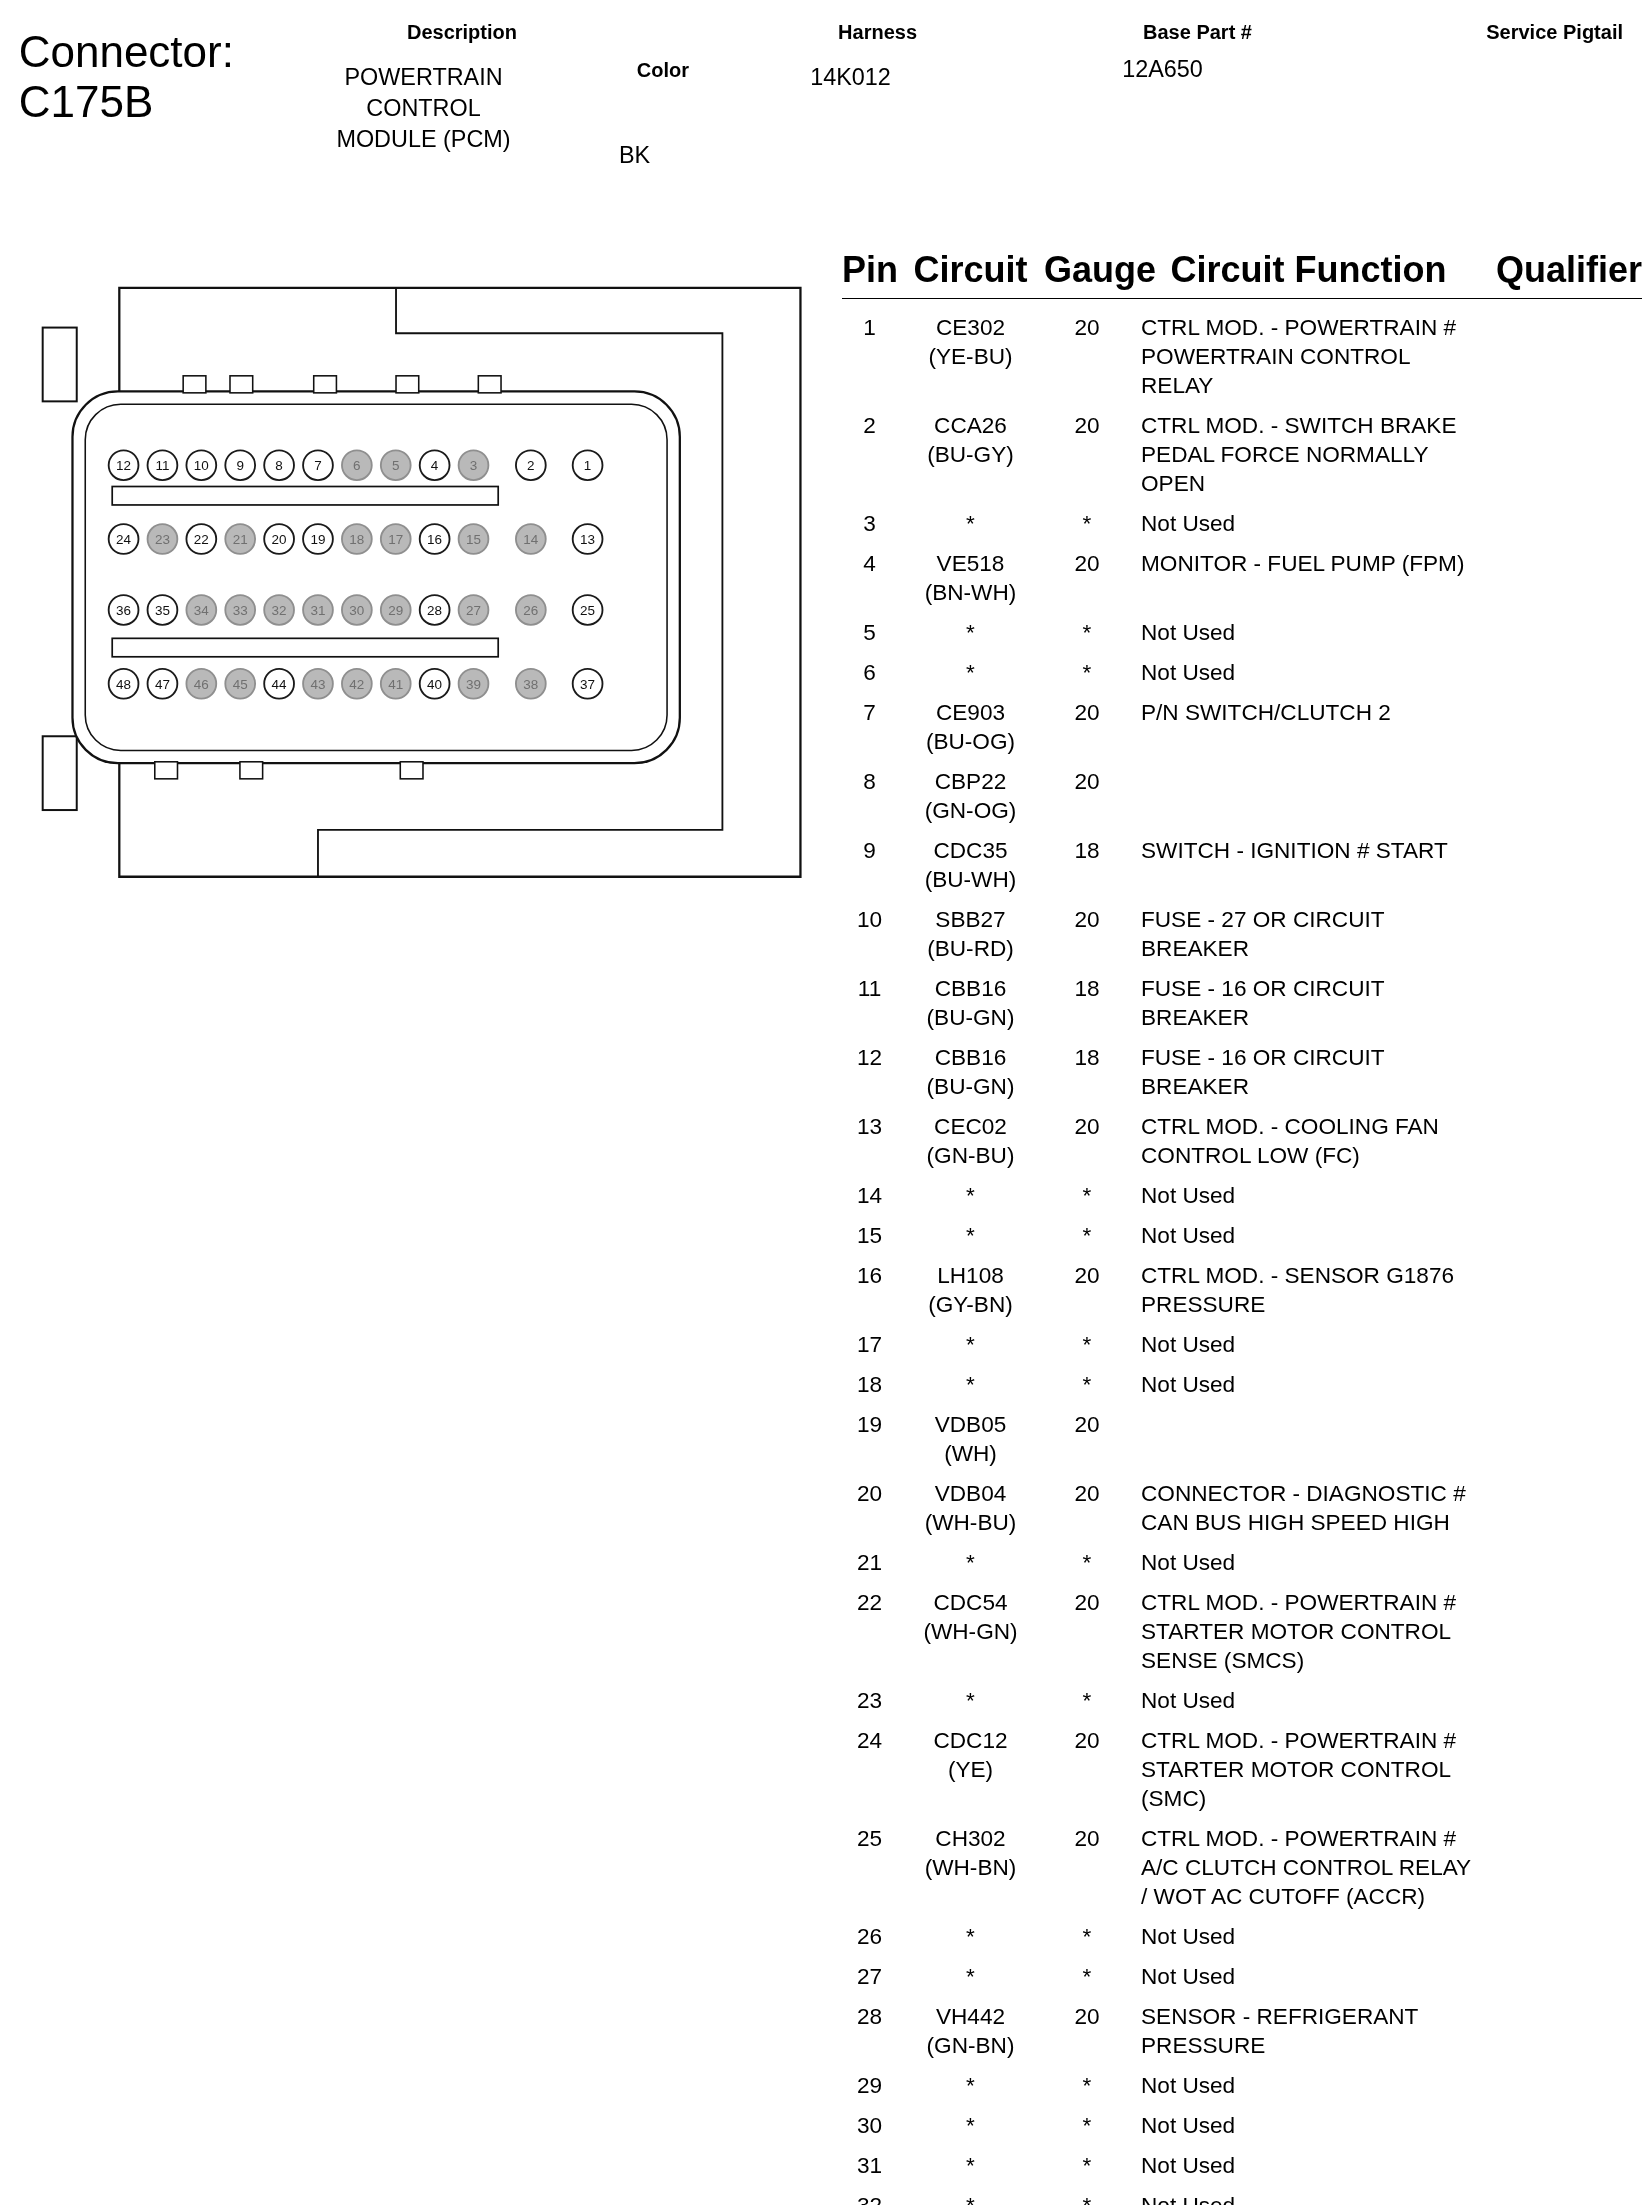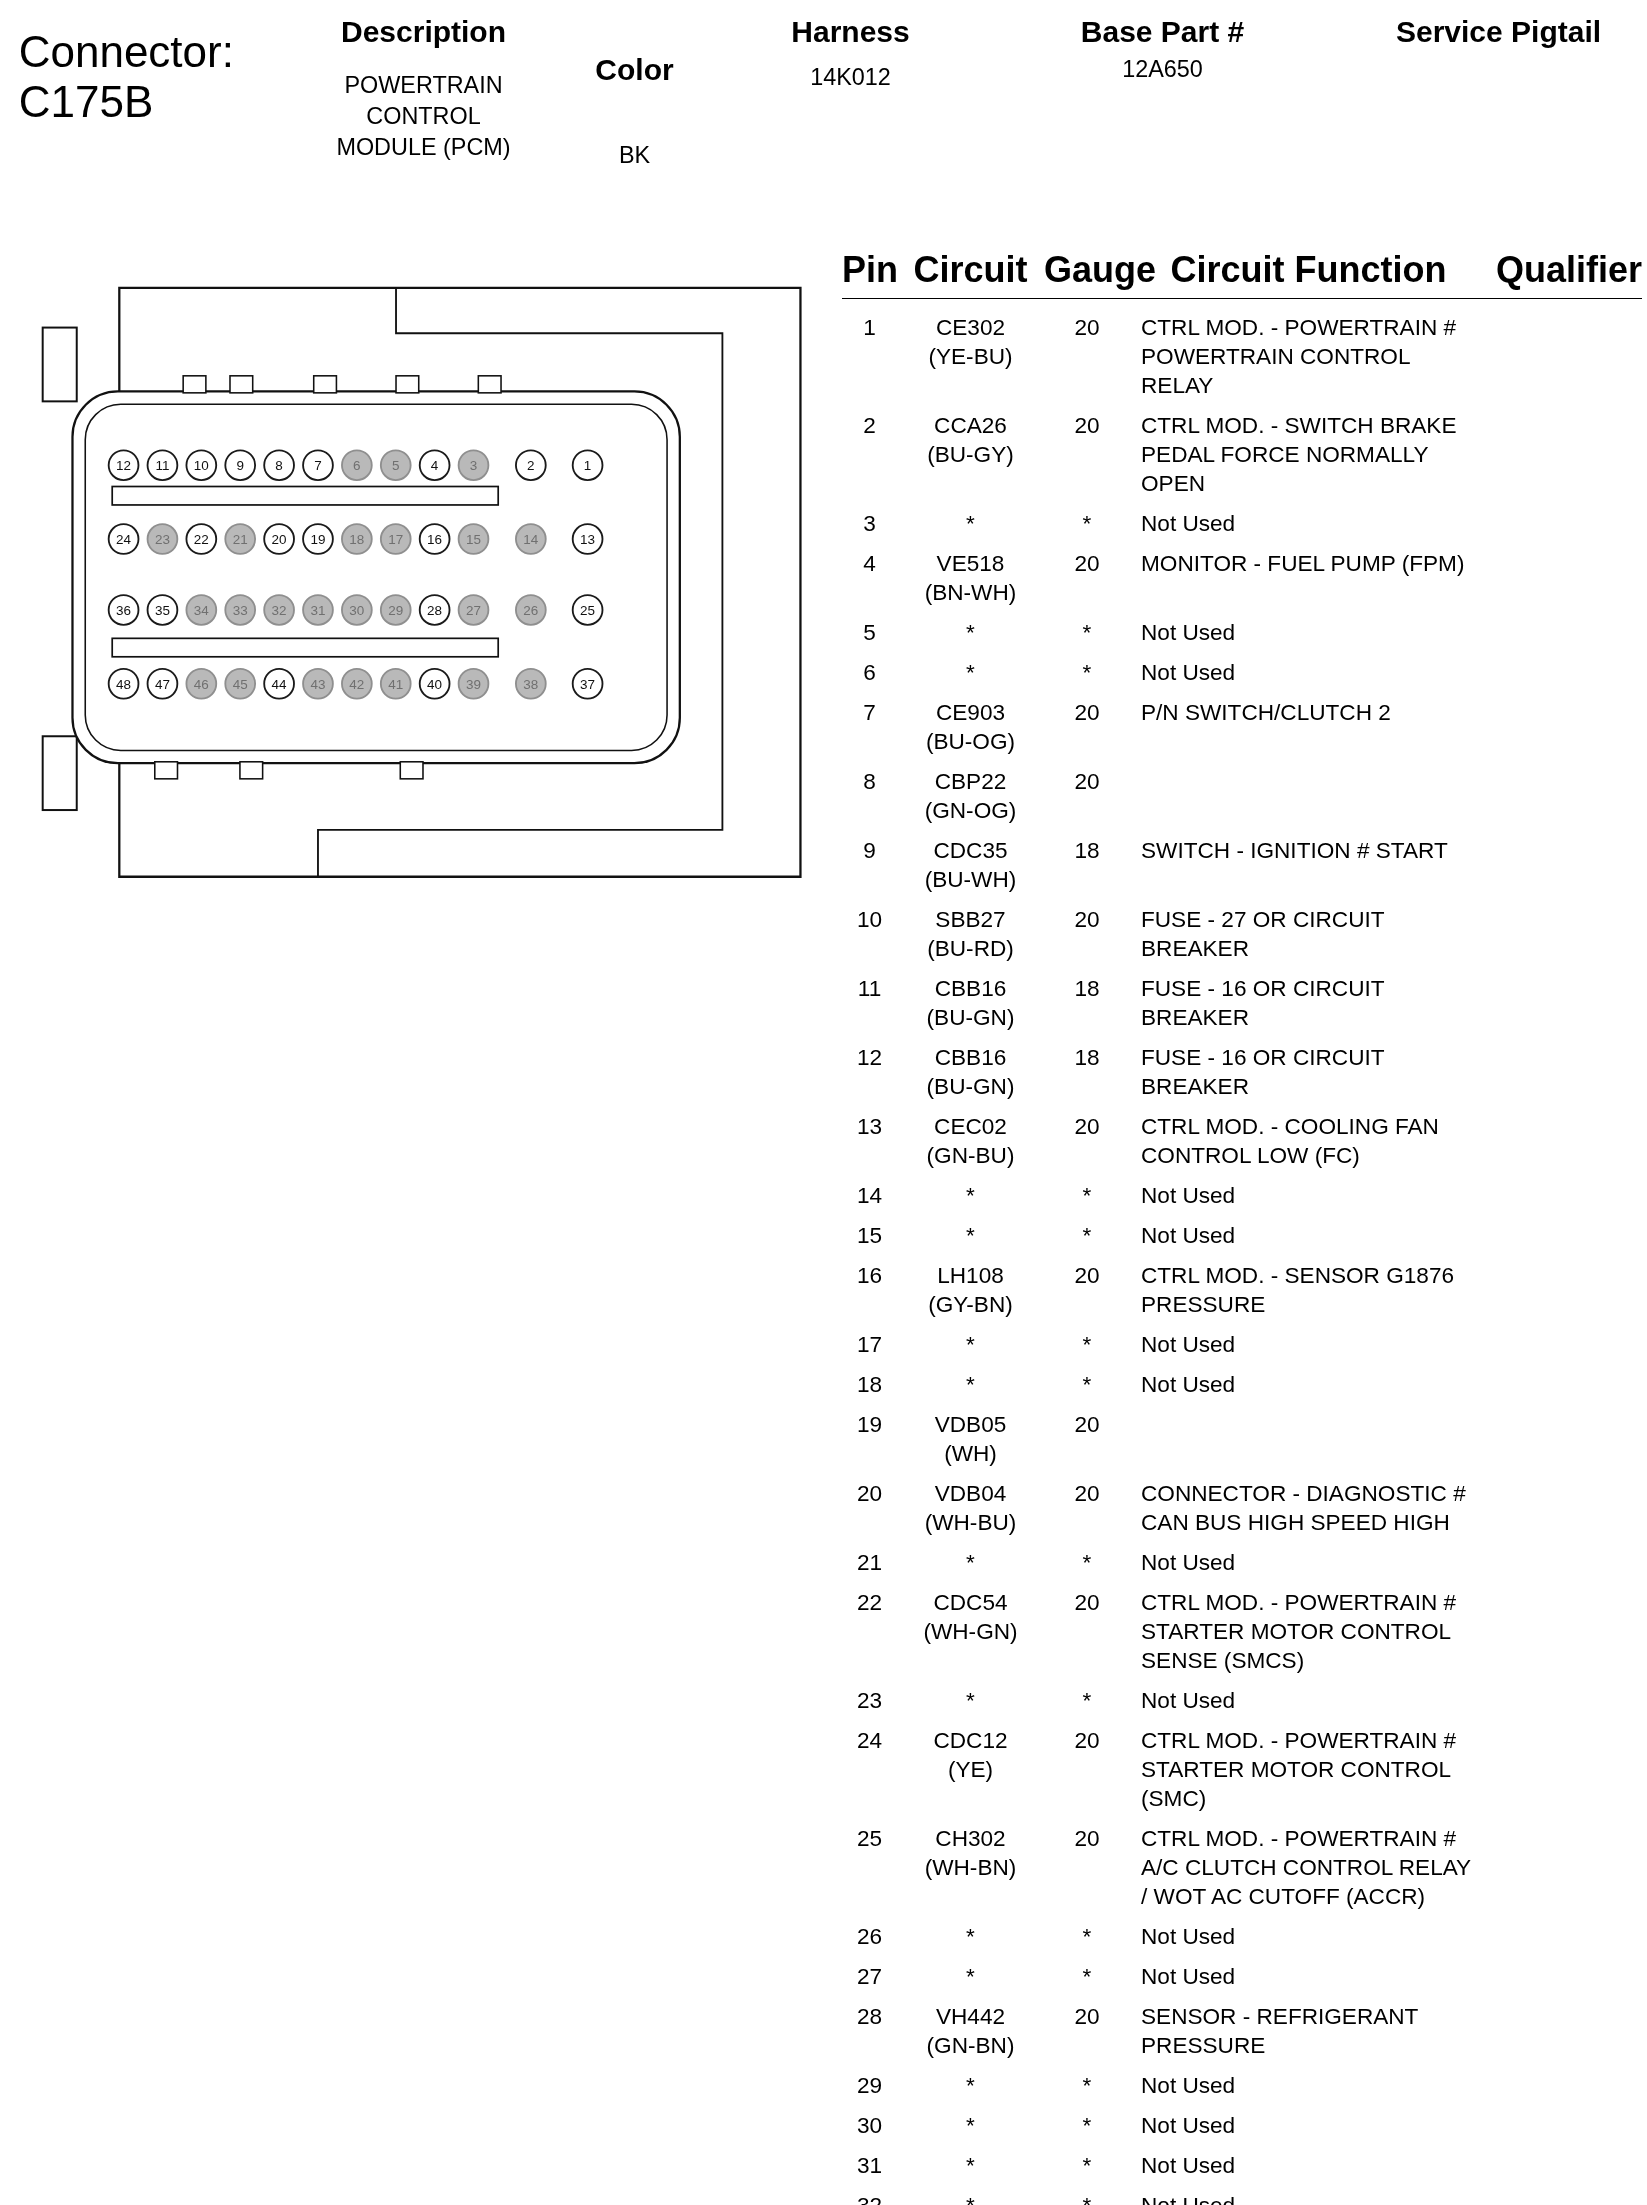--- a/index.html
+++ b/index.html
@@ -14,22 +14,22 @@
   }
 
   
   #connector-title {
     position: absolute; left: 18.7px; top: 26.5px;
     font-size: 44px; font-weight: 400; line-height: 50px;
     letter-spacing: 0;
   }
   .h-label {
     position: absolute;
-    font-size: 30px; font-weight: 700;
-    text-align: center; line-height: 30px;
+    font-size: 20px; font-weight: 700;
+    text-align: right; line-height: 30px;
   }
   .h-value {
     position: absolute;
     font-size: 23.4px; font-weight: 400;
     text-align: center; line-height: 31px;
   }
 
   
   #pin-table { position: absolute; left: 842px; top: 249px; width: 800px; }
   .thead {
@@ -66,21 +66,21 @@
 </style>
 </head>
 <body>
 
 <div id="connector-title">
   <div>Connector:</div>
   <div>C175B</div>
 </div>
 
 <div class="h-label" style="left:330px; top:17px; width:187px;">Description</div>
-<div class="h-value" style="left:330px; top:62px; width:187px;margin-top:8px;">POWERTRAIN CONTROL MODULE (PCM)</div>
+<div class="h-value" style="left:330px; top:62px; width:187px;">POWERTRAIN CONTROL MODULE (PCM)</div>
 
 <div class="h-label" style="left:580px; top:55px; width:109px;">Color</div>
 <div class="h-value" style="left:580px; top:104px; width:109px;margin-top:36px;">BK</div>
 
 <div class="h-label" style="left:784px; top:17px; width:133px;">Harness</div>
 <div class="h-value" style="left:784px; top:62px; width:133px;">14K012</div>
 
 <div class="h-label" style="left:1073px; top:17px; width:179px;">Base Part #</div>
 <div class="h-value" style="left:1073px; top:54px; width:179px;">12A650</div>
 

